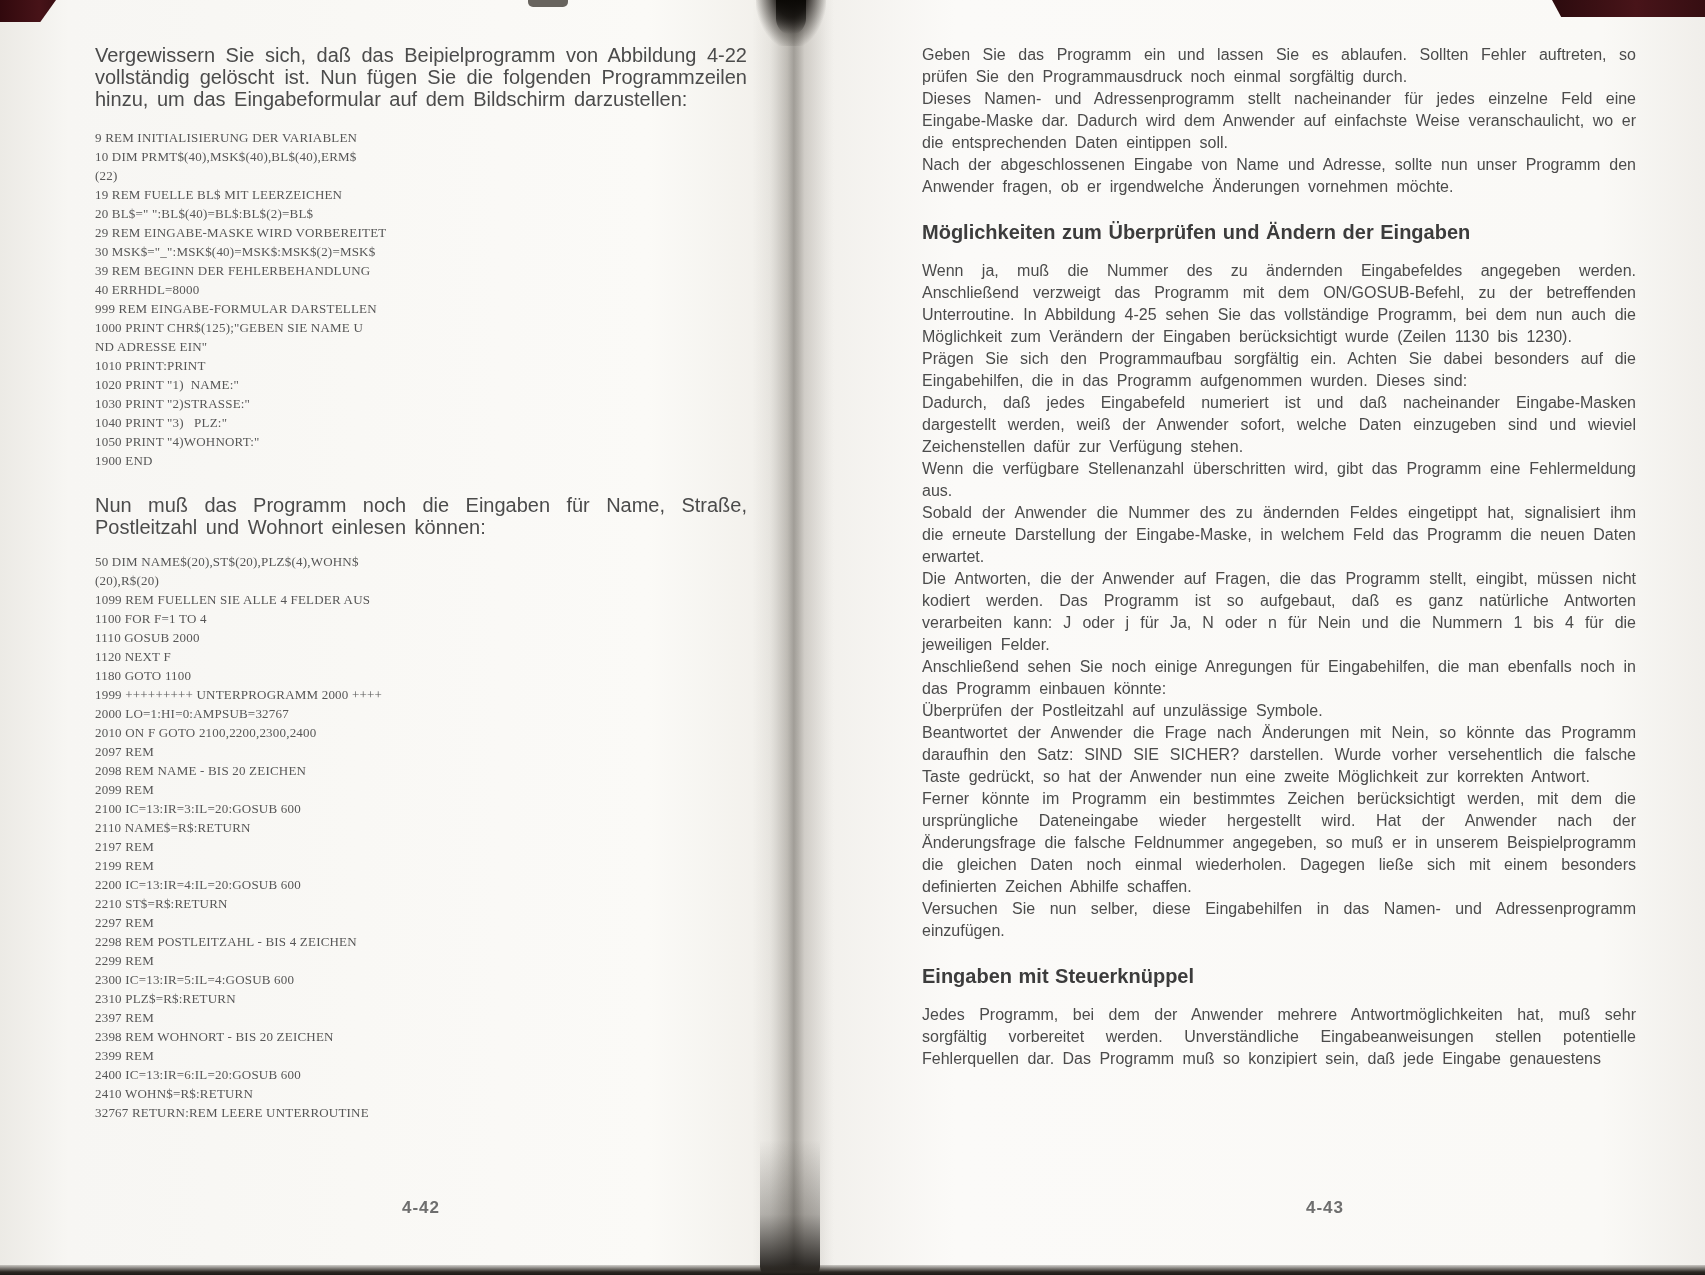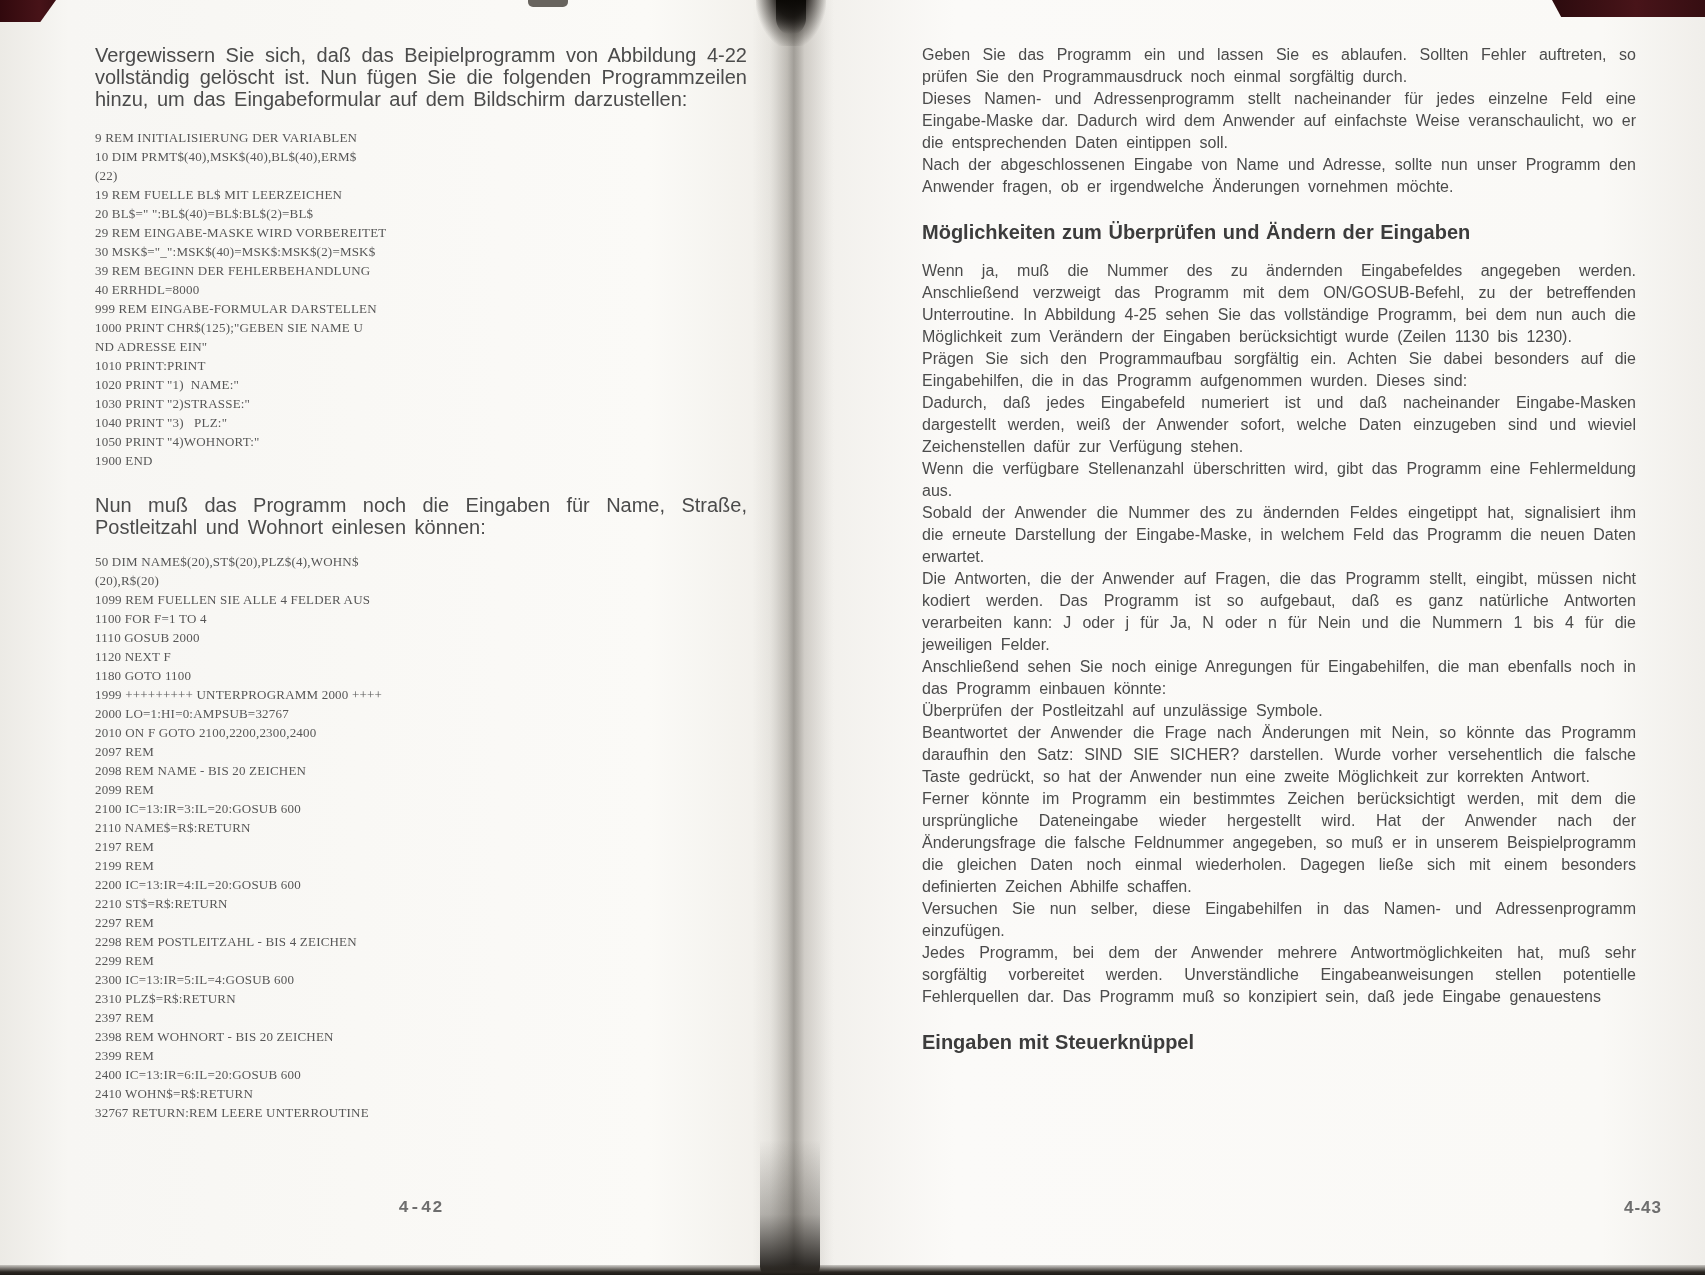--- a/index.html
+++ b/index.html
@@ -49,22 +49,22 @@
     white-space:pre;
     letter-spacing:0.2px;
   }
   
   .pagenum{
     position:absolute;top:1198px;
     text-align:center;
     font-size:17px;font-weight:bold;
     color:#6e6e6e;letter-spacing:1px;
   }
-  .pagenum-left{left:95px;width:652px;font-family:Liberation Mono, monospace;}
-  .pagenum-right{left:948px;width:714px;text-align:right;}
+  .pagenum-left{left:95px;width:652px;}
+  .pagenum-right{left:968px;width:714px;}
   
   .gutter-shadow{
     position:absolute;left:752px;top:0;width:82px;height:1275px;
     background:linear-gradient(90deg,
       rgba(80,74,66,0) 0%,
       rgba(80,74,66,0.07) 22%,
       rgba(66,60,52,0.26) 43%,
       rgba(48,43,37,0.38) 51%,
       rgba(66,60,52,0.14) 64%,
       rgba(80,74,66,0) 100%);
@@ -188,22 +188,22 @@
       <p class="body-text paragraph">Prägen Sie sich den Programmaufbau sorgfältig ein. Achten Sie dabei besonders auf die Eingabehilfen, die in das Programm aufgenommen wurden. Dieses sind:</p>
       <p class="body-text paragraph gap-before">Dadurch, daß jedes Eingabefeld numeriert ist und daß nacheinander Eingabe-Masken dargestellt werden, weiß der Anwender sofort, welche Daten einzugeben sind und wieviel Zeichenstellen dafür zur Verfügung stehen.</p>
       <p class="body-text paragraph">Wenn die verfügbare Stellenanzahl überschritten wird, gibt das Programm eine Fehlermeldung aus.</p>
       <p class="body-text paragraph">Sobald der Anwender die Nummer des zu ändernden Feldes eingetippt hat, signalisiert ihm die erneute Darstellung der Eingabe-Maske, in welchem Feld das Programm die neuen Daten erwartet.</p>
       <p class="body-text paragraph">Die Antworten, die der Anwender auf Fragen, die das Programm stellt, eingibt, müssen nicht kodiert werden. Das Programm ist so aufgebaut, daß es ganz natürliche Antworten verarbeiten kann: J oder j für Ja, N oder n für Nein und die Nummern 1 bis 4 für die jeweiligen Felder.</p>
       <p class="body-text paragraph gap-before">Anschließend sehen Sie noch einige Anregungen für Eingabehilfen, die man ebenfalls noch in das Programm einbauen könnte:</p>
       <p class="body-text paragraph gap-before">Überprüfen der Postleitzahl auf unzulässige Symbole.</p>
       <p class="body-text paragraph">Beantwortet der Anwender die Frage nach Änderungen mit Nein, so könnte das Programm daraufhin den Satz: SIND SIE SICHER? darstellen. Wurde vorher versehentlich die falsche Taste gedrückt, so hat der Anwender nun eine zweite Möglichkeit zur korrekten Antwort.</p>
       <p class="body-text paragraph">Ferner könnte im Programm ein bestimmtes Zeichen berücksichtigt werden, mit dem die ursprüngliche Dateneingabe wieder hergestellt wird. Hat der Anwender nach der Änderungsfrage die falsche Feldnummer angegeben, so muß er in unserem Beispielprogramm die gleichen Daten noch einmal wiederholen. Dagegen ließe sich mit einem besonders definierten Zeichen Abhilfe schaffen.</p>
       <p class="body-text paragraph gap-before">Versuchen Sie nun selber, diese Eingabehilfen in das Namen- und Adressenprogramm einzufügen.</p>
+      <p class="body-text heading">Eingaben mit Steuerknüppel</p>
       <p class="body-text paragraph">Jedes Programm, bei dem der Anwender mehrere Antwortmöglichkeiten hat, muß sehr sorgfältig vorbereitet werden. Unverständliche Eingabeanweisungen stellen potentielle Fehlerquellen dar. Das Programm muß so konzipiert sein, daß jede Eingabe genauestens</p>
-      <p class="body-text heading">Eingaben mit Steuerknüppel</p>
     </div>
   <div class="pagenum pagenum-right">4-43</div>
 
   <div class="gutter-shadow"></div>
   <div class="gutter-top"></div>
   <div class="gutter-top-core"></div>
   <div class="gutter-bottom"></div>
   <div class="edge-bottom"></div>
   <div class="corner corner-tl"></div>
   <div class="corner corner-tr"></div>

